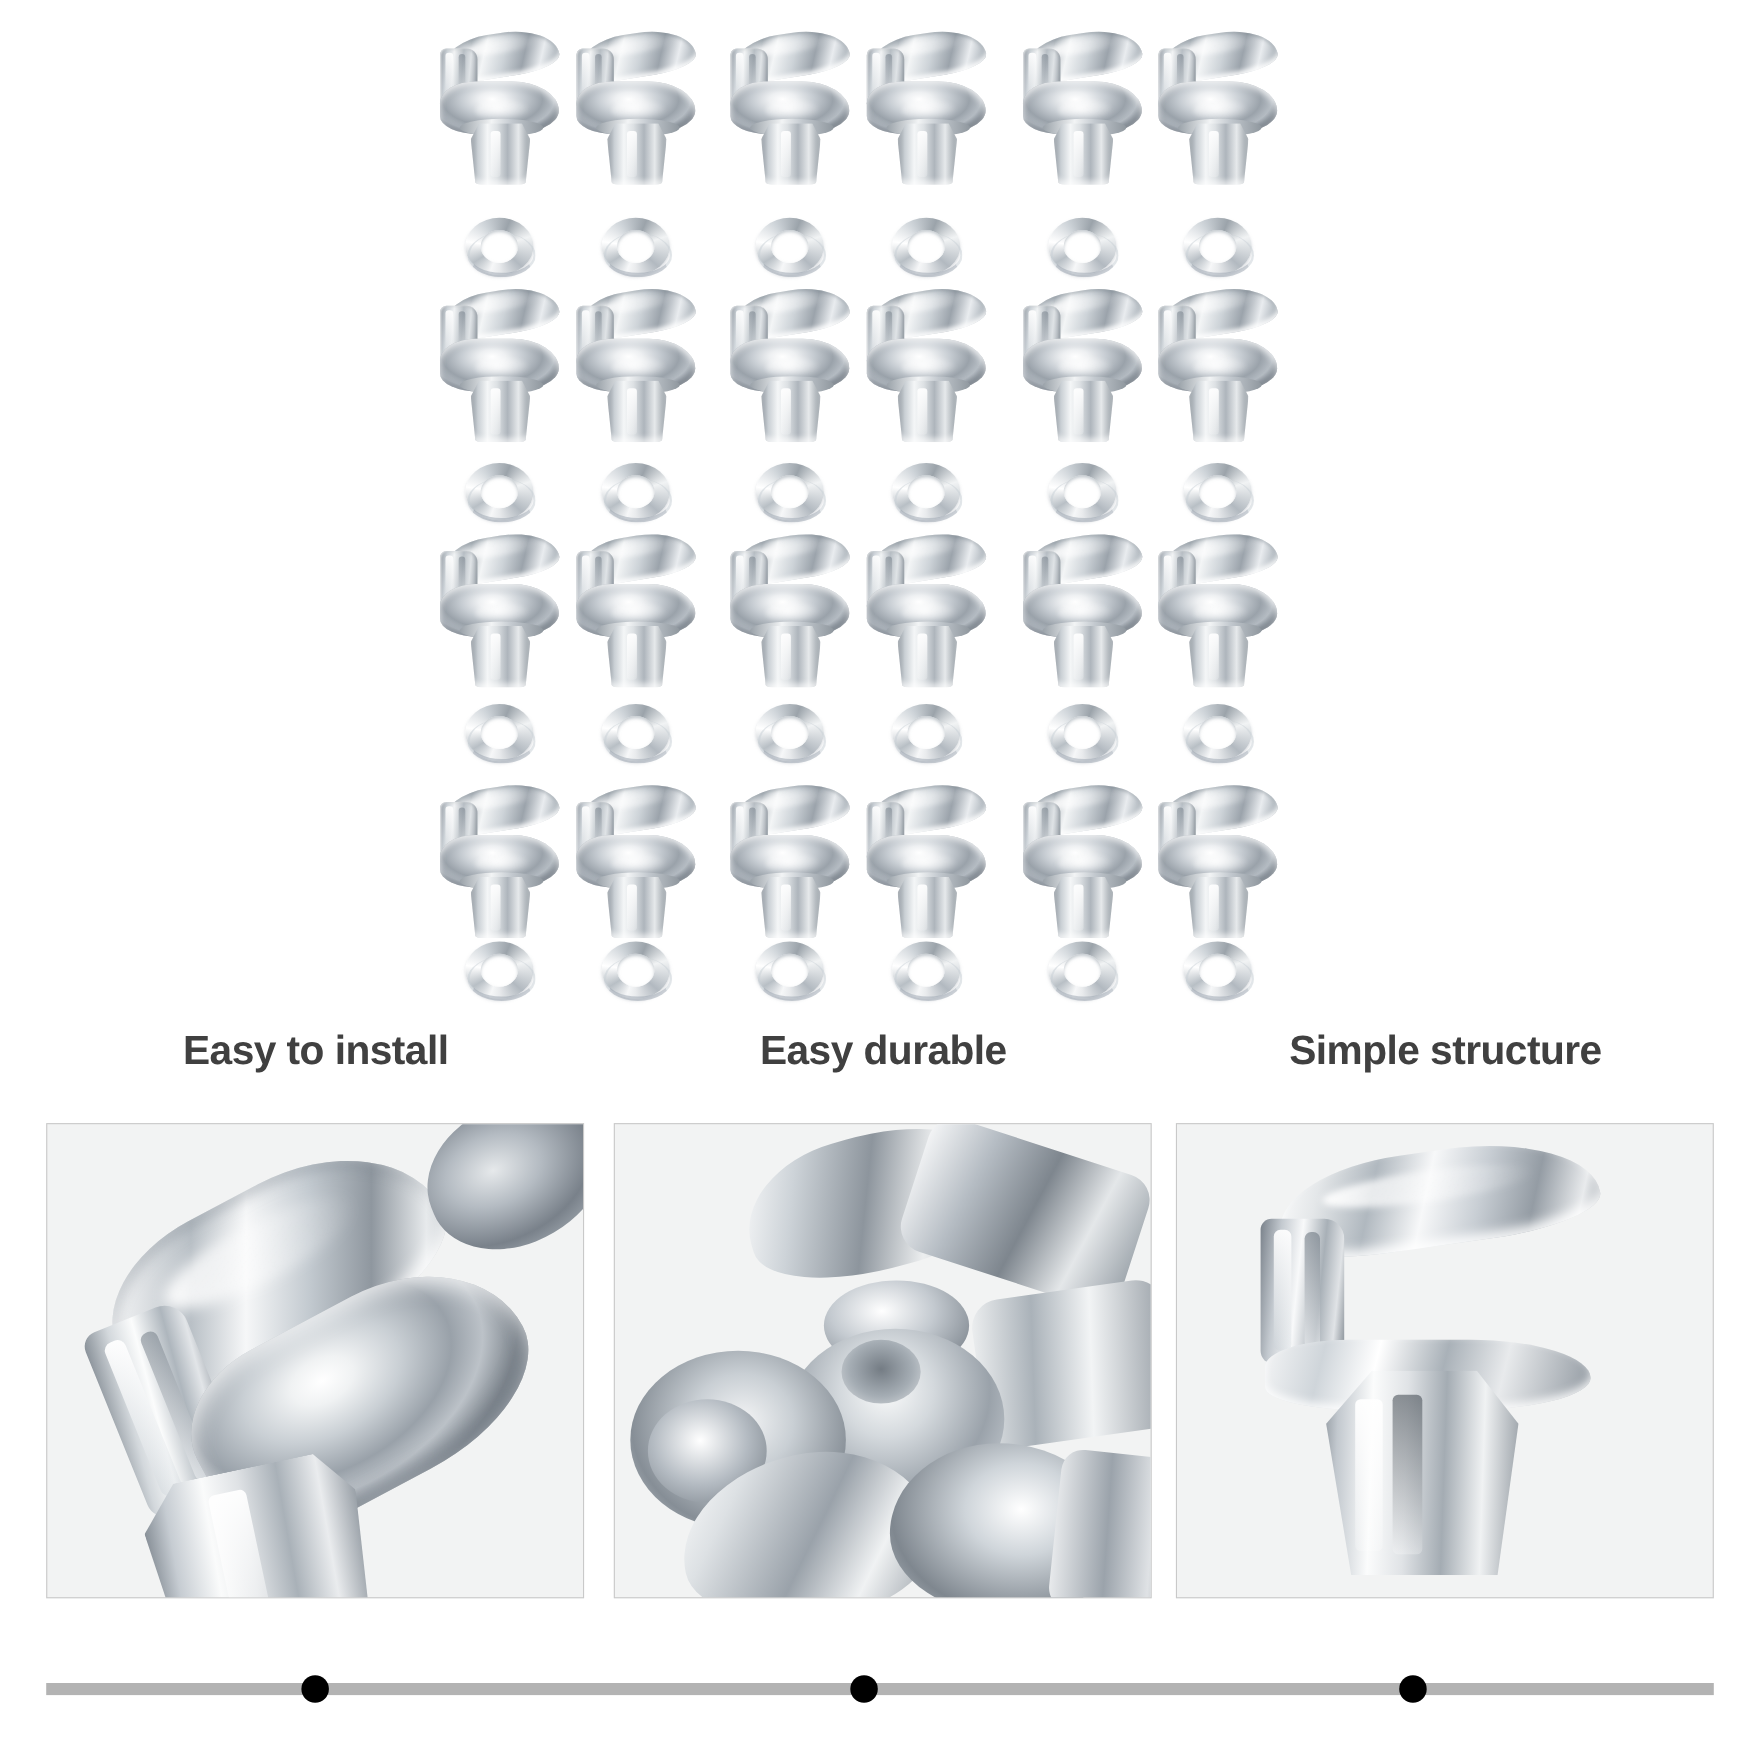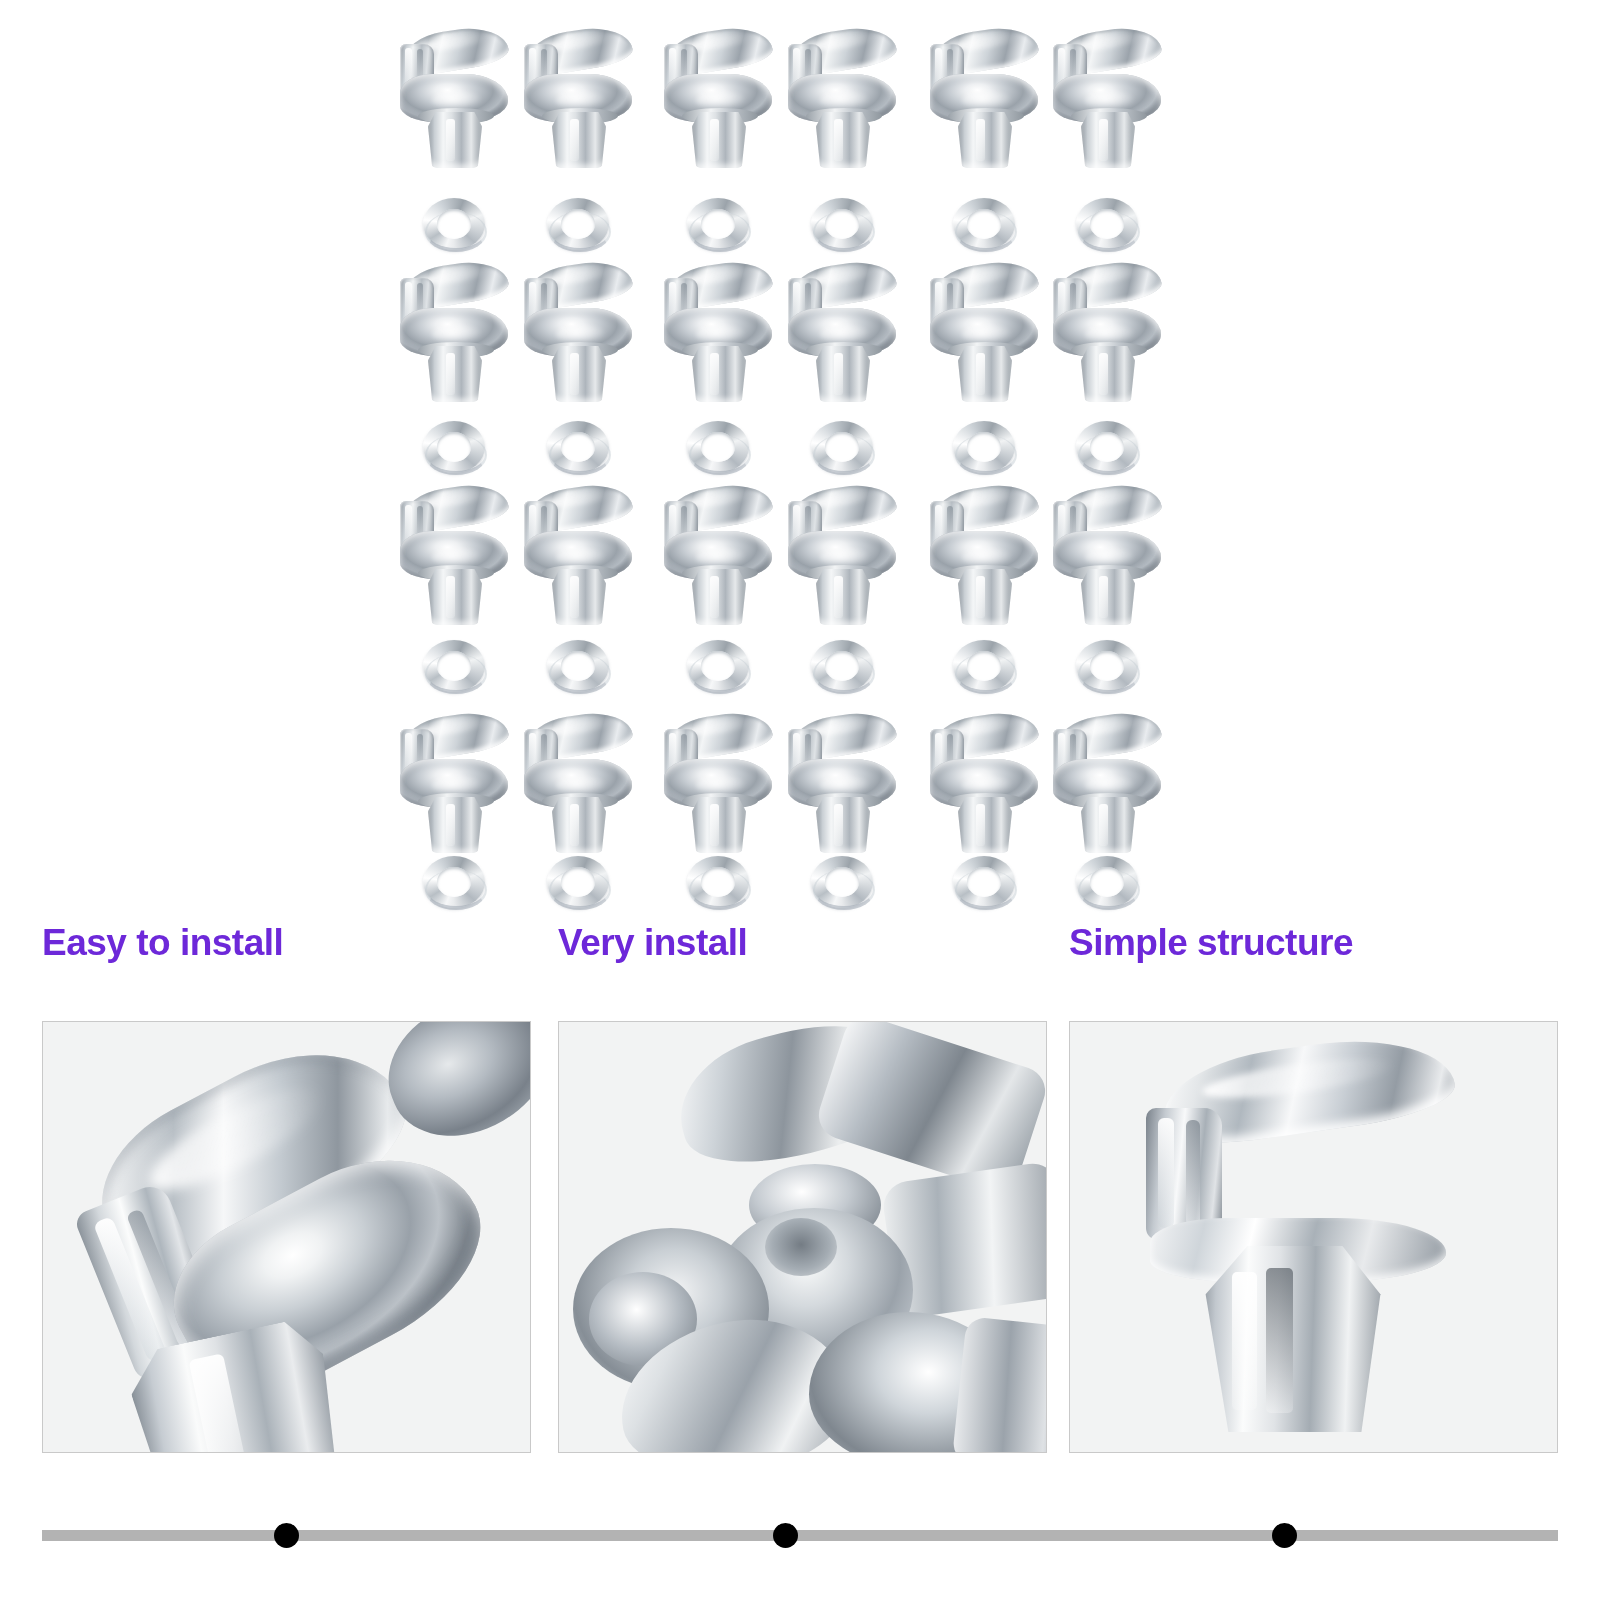--- a/index.html
+++ b/index.html
@@ -245,26 +245,27 @@
     width: 1600px;
     height: 550px;
   }
   .feature-col {
     position: absolute;
     top: 0;
     width: 490px;
   }
   .feature-title {
     position: absolute;
-    top: 2px;
+    top: 14px;
     left: 0;
     width: 490px;
+    text-align: center;
     font-size: 37px;
     font-weight: bold;
-    color: #6d28d9;
+    color: #404040;
     letter-spacing: -0.5px;
     white-space: nowrap;
   }
   .feature-photo {
     position: absolute;
     top: 101px;
     left: 0;
     width: 489px;
     height: 432px;
     border: 1px solid #c9c9c9;
@@ -937,21 +938,21 @@
         <div class="bp-blade"></div>
         <div class="bp-spine"></div>
         <div class="bp-lowerarm"></div>
         <div class="bp-shank"></div>
       </div>
       <div class="bp-corner"></div>
     </div>
   </div>
 
   <div class="feature-col" id="feat-1" style="left: 558px;">
-    <div class="feature-title">Very install</div>
+    <div class="feature-title">Easy durable</div>
     <div class="feature-photo ph2">
       <div class="pile-item pi-a"></div>
       <div class="pile-item pi-b"></div>
       <div class="pile-item pi-c"></div>
       <div class="pile-item pi-d"></div>
       <div class="pile-item pi-e"></div>
       <div class="pile-item pi-f"></div>
       <div class="pile-item pi-hole1"></div>
       <div class="pile-item pi-g"></div>
       <div class="pile-item pi-hole2"></div>

